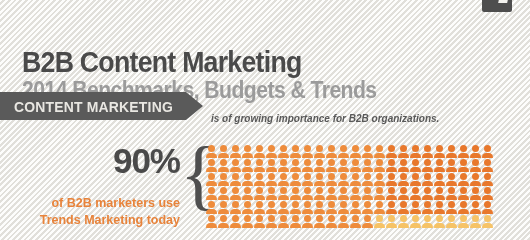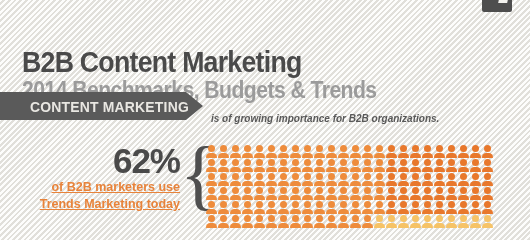--- a/index.html
+++ b/index.html
@@ -46,21 +46,21 @@
     transform:scaleX(0.92); transform-origin:left center;
   }
 
   
   #banner-row { position:absolute; top:92px; left:0; width:530px; height:28px; }
   #banner-tag {
     position:absolute; left:0; top:0;
     height:28px; width:203px;
     background:#5a5a5a;
     display:flex; align-items:center;
-    padding-left:30px;
+    padding-left:14px;
     clip-path:polygon(0 0, 186px 0, 203px 50%, 186px 100%, 0 100%);
   }
   #banner-tag-label {
     color:#e9e7e2; font-size:15px; font-weight:bold;
     letter-spacing:0.2px; white-space:nowrap;
     transform:scaleX(0.93); transform-origin:left center;
   }
   #banner-caption {
     position:absolute; left:211px; top:0; height:28px;
     display:flex; align-items:center;
@@ -71,22 +71,22 @@
   
   #stat-block {
     position:absolute; left:30px; top:143px;
     width:150px; text-align:right;
   }
   #stat-percent {
     font-size:35px; font-weight:bold; color:#4a4a4a;
     line-height:1; letter-spacing:-1px;
   }
   #stat-desc {
-    margin-top:1px; font-size:12.5px; font-weight:bold;
-    color:#e8833a; line-height:1.35; white-space:nowrap;text-decoration:underline;
+    margin-top:17px; font-size:12.5px; font-weight:bold;
+    color:#e8833a; line-height:1.35; white-space:nowrap;
   }
 
   #brace {
     position:absolute; left:180px; top:136px;
     font-size:78px; color:#4f4f4f; line-height:1;
     font-family:"Liberation Serif", serif; font-weight:normal;
   }
 
   
   #people-grid {
@@ -124,21 +124,21 @@
 </div>
 
 <div id="banner-row">
   <div id="banner-tag">
     <span id="banner-tag-label">CONTENT MARKETING</span>
   </div>
   <div id="banner-caption">is of growing importance for B2B organizations.</div>
 </div>
 
 <div id="stat-block">
-  <div id="stat-percent">62%</div>
+  <div id="stat-percent">90%</div>
   <div id="stat-desc">
     <span>of B2B marketers use</span><br>
     <span>Trends Marketing today</span>
   </div>
 </div>
 
 <div id="brace">{</div>
 
 <div id="people-grid">
     <div class="person shade-mid">

